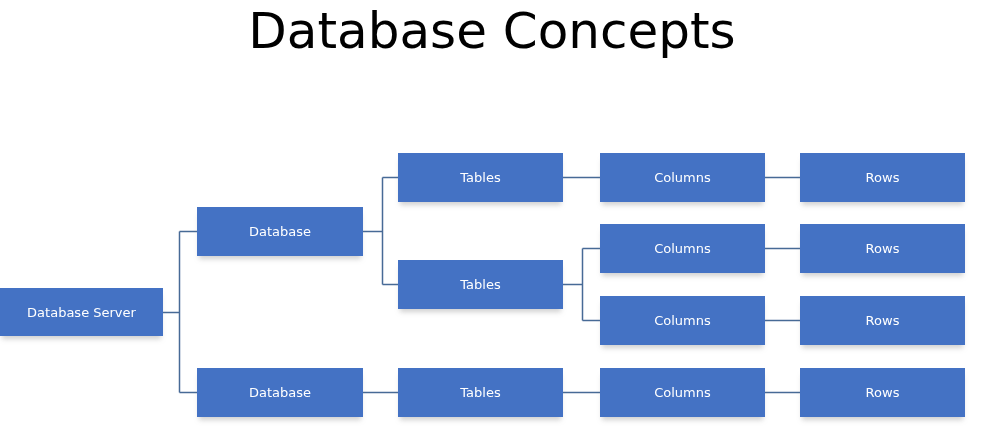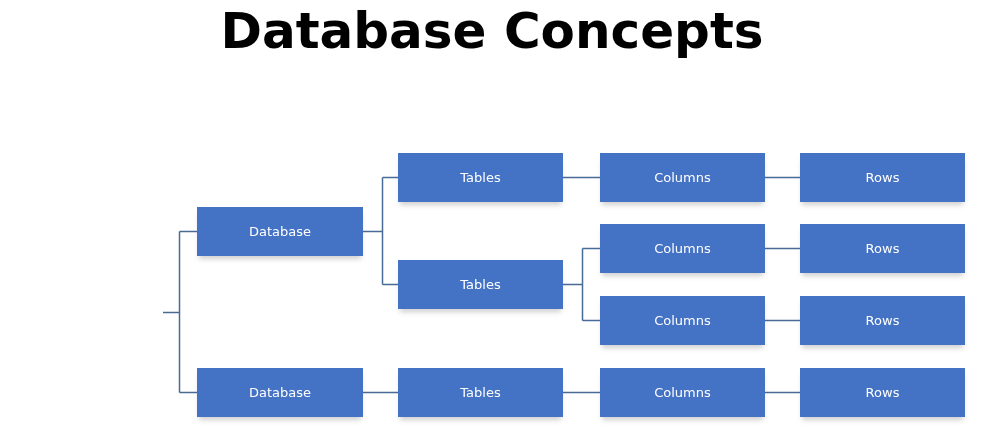--- a/index.html
+++ b/index.html
@@ -15,21 +15,21 @@
     overflow: hidden;
     font-family: "DejaVu Sans", sans-serif;
   }
   .title {
     position: absolute;
     top: 2px;
     left: 0;
     width: 100%;
     text-align: center;
     font-size: 50px;
-    font-weight: 700;
+    font-weight: 400;
     color: var(--title-color, #000000);
     margin: 0;
     white-space: nowrap;
   }
   .connectors {
     position: absolute;
     left: 0;
     top: 0;
     width: 984px;
     height: 440px;
@@ -66,20 +66,21 @@
     <path d="M563 284.5 H582.5 M582.5 248.5 V320.5 M582.5 248.5 H600 M582.5 320.5 H600"></path>
     <path d="M563 177.5 H600"></path>
     <path d="M765 177.5 H800"></path>
     <path d="M765 248.5 H800"></path>
     <path d="M765 320.5 H800"></path>
     <path d="M363 392.5 H398"></path>
     <path d="M563 392.5 H600"></path>
     <path d="M765 392.5 H800"></path>
   </svg>
 
+  <div class="node" style="left:0; top:288px; width:163px; height:48px;">Database Server</div>
 
   <div class="node" style="left:197px; top:207px; width:166px; height:49px;">Database</div>
 
   <div class="node" style="left:197px; top:368px; width:166px; height:49px;">Database</div>
 
   <div class="node" style="left:398px; top:153px; width:165px; height:49px;">Tables</div>
 
   <div class="node" style="left:398px; top:260px; width:165px; height:49px;">Tables</div>
 
   <div class="node" style="left:398px; top:368px; width:165px; height:49px;">Tables</div>

